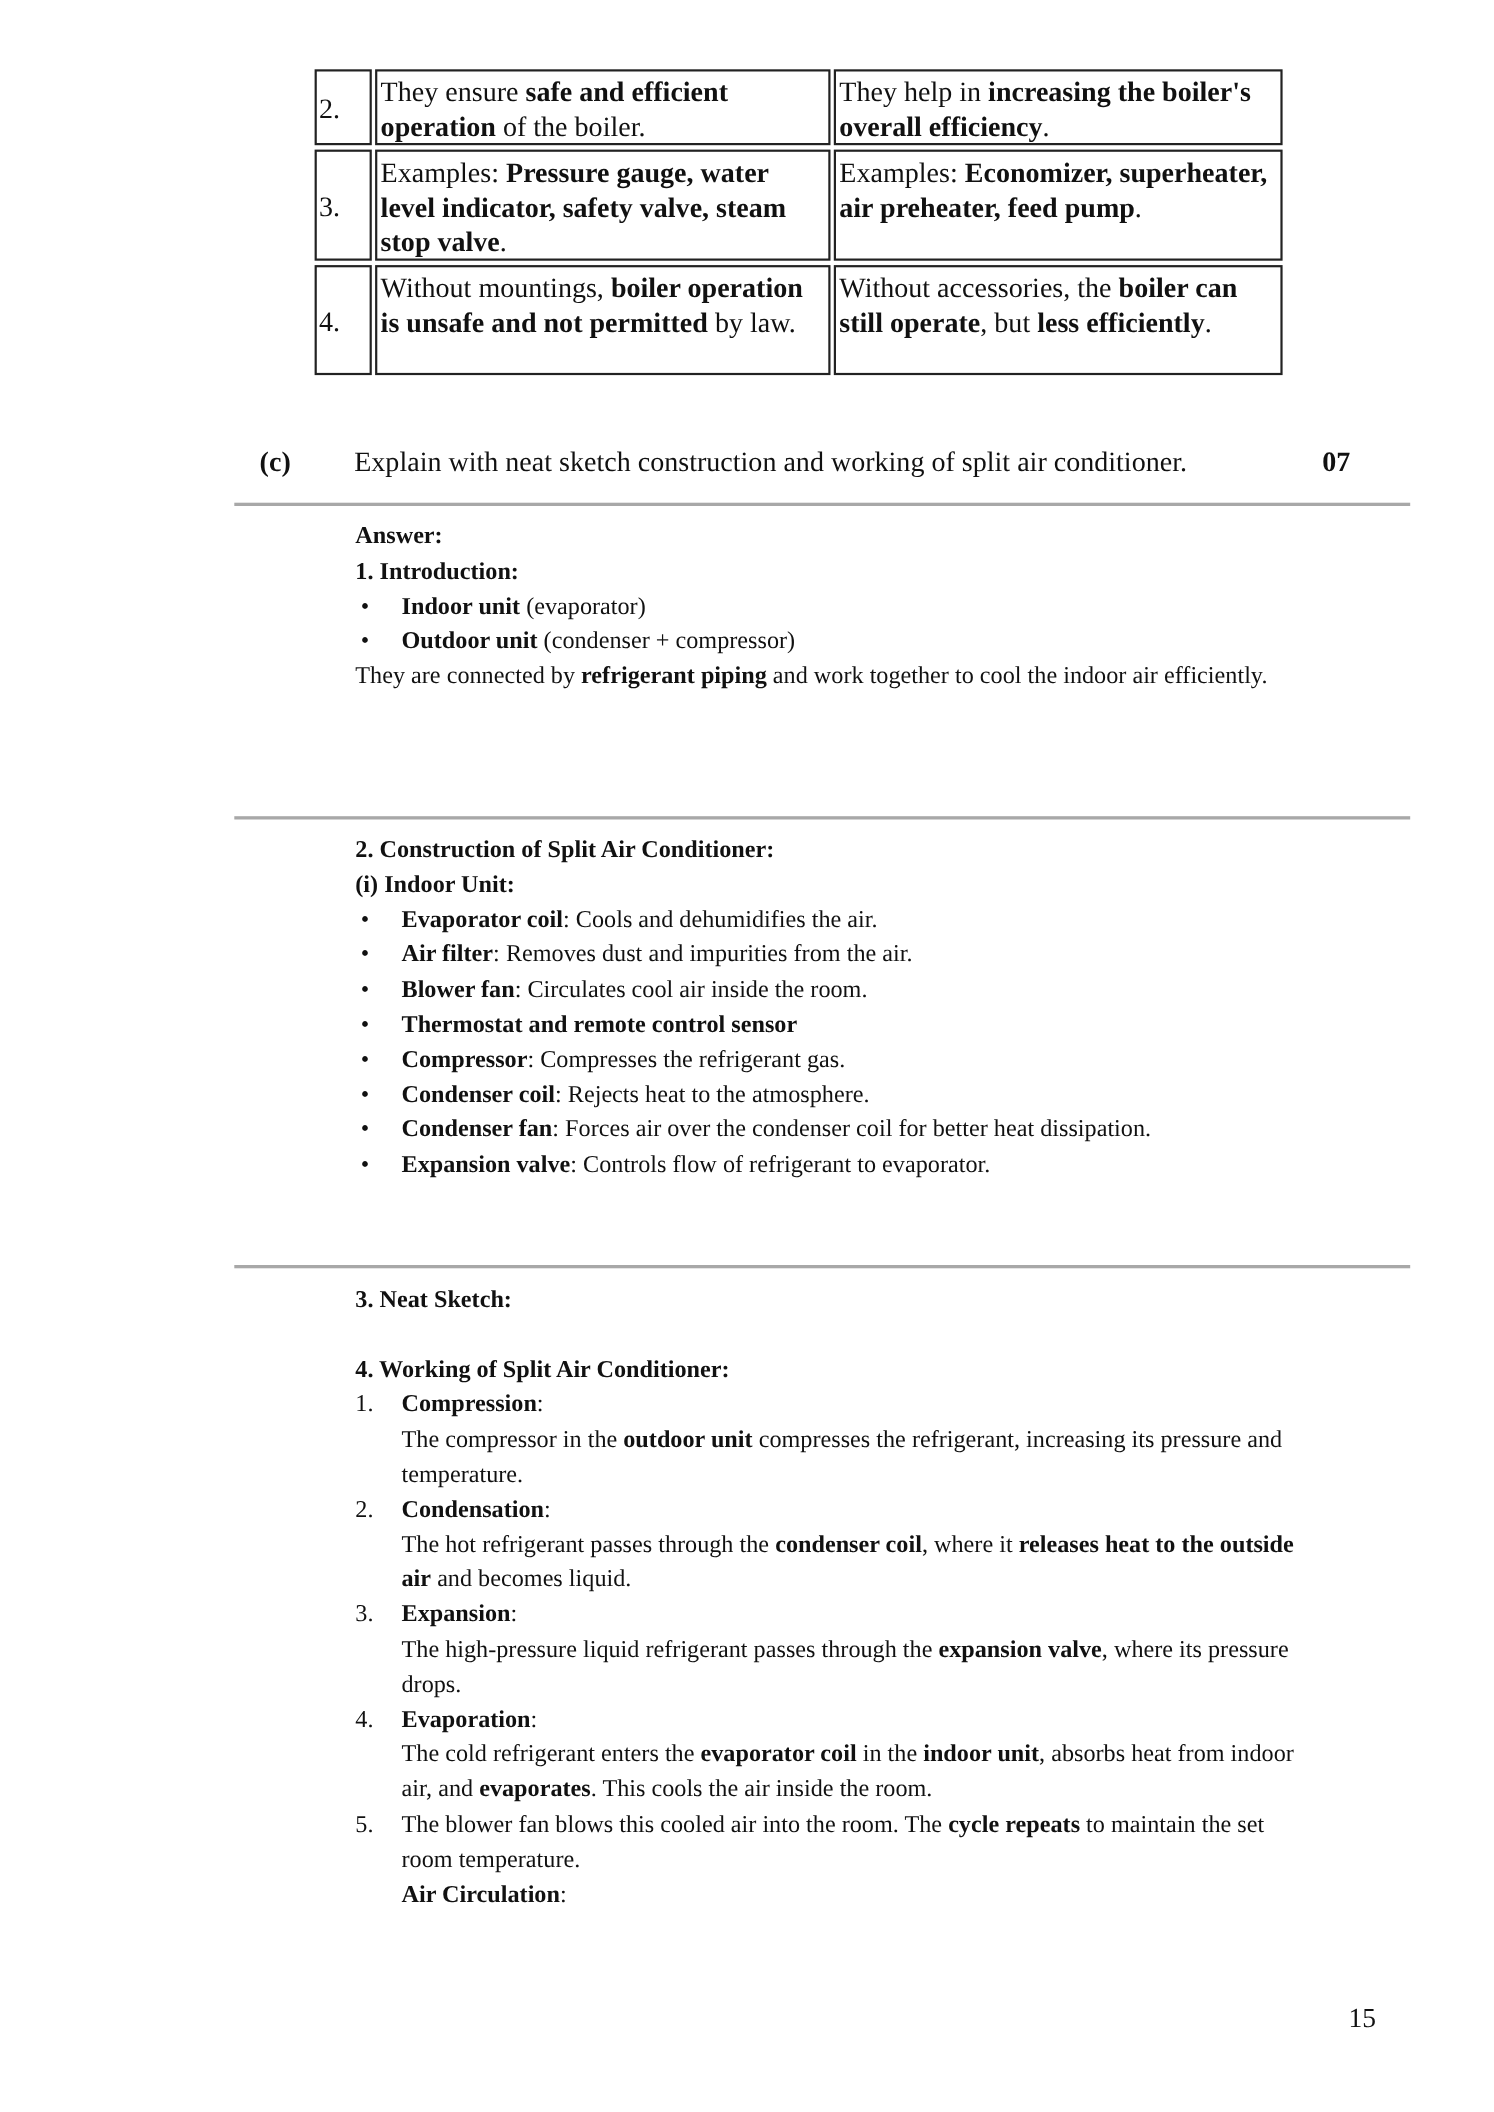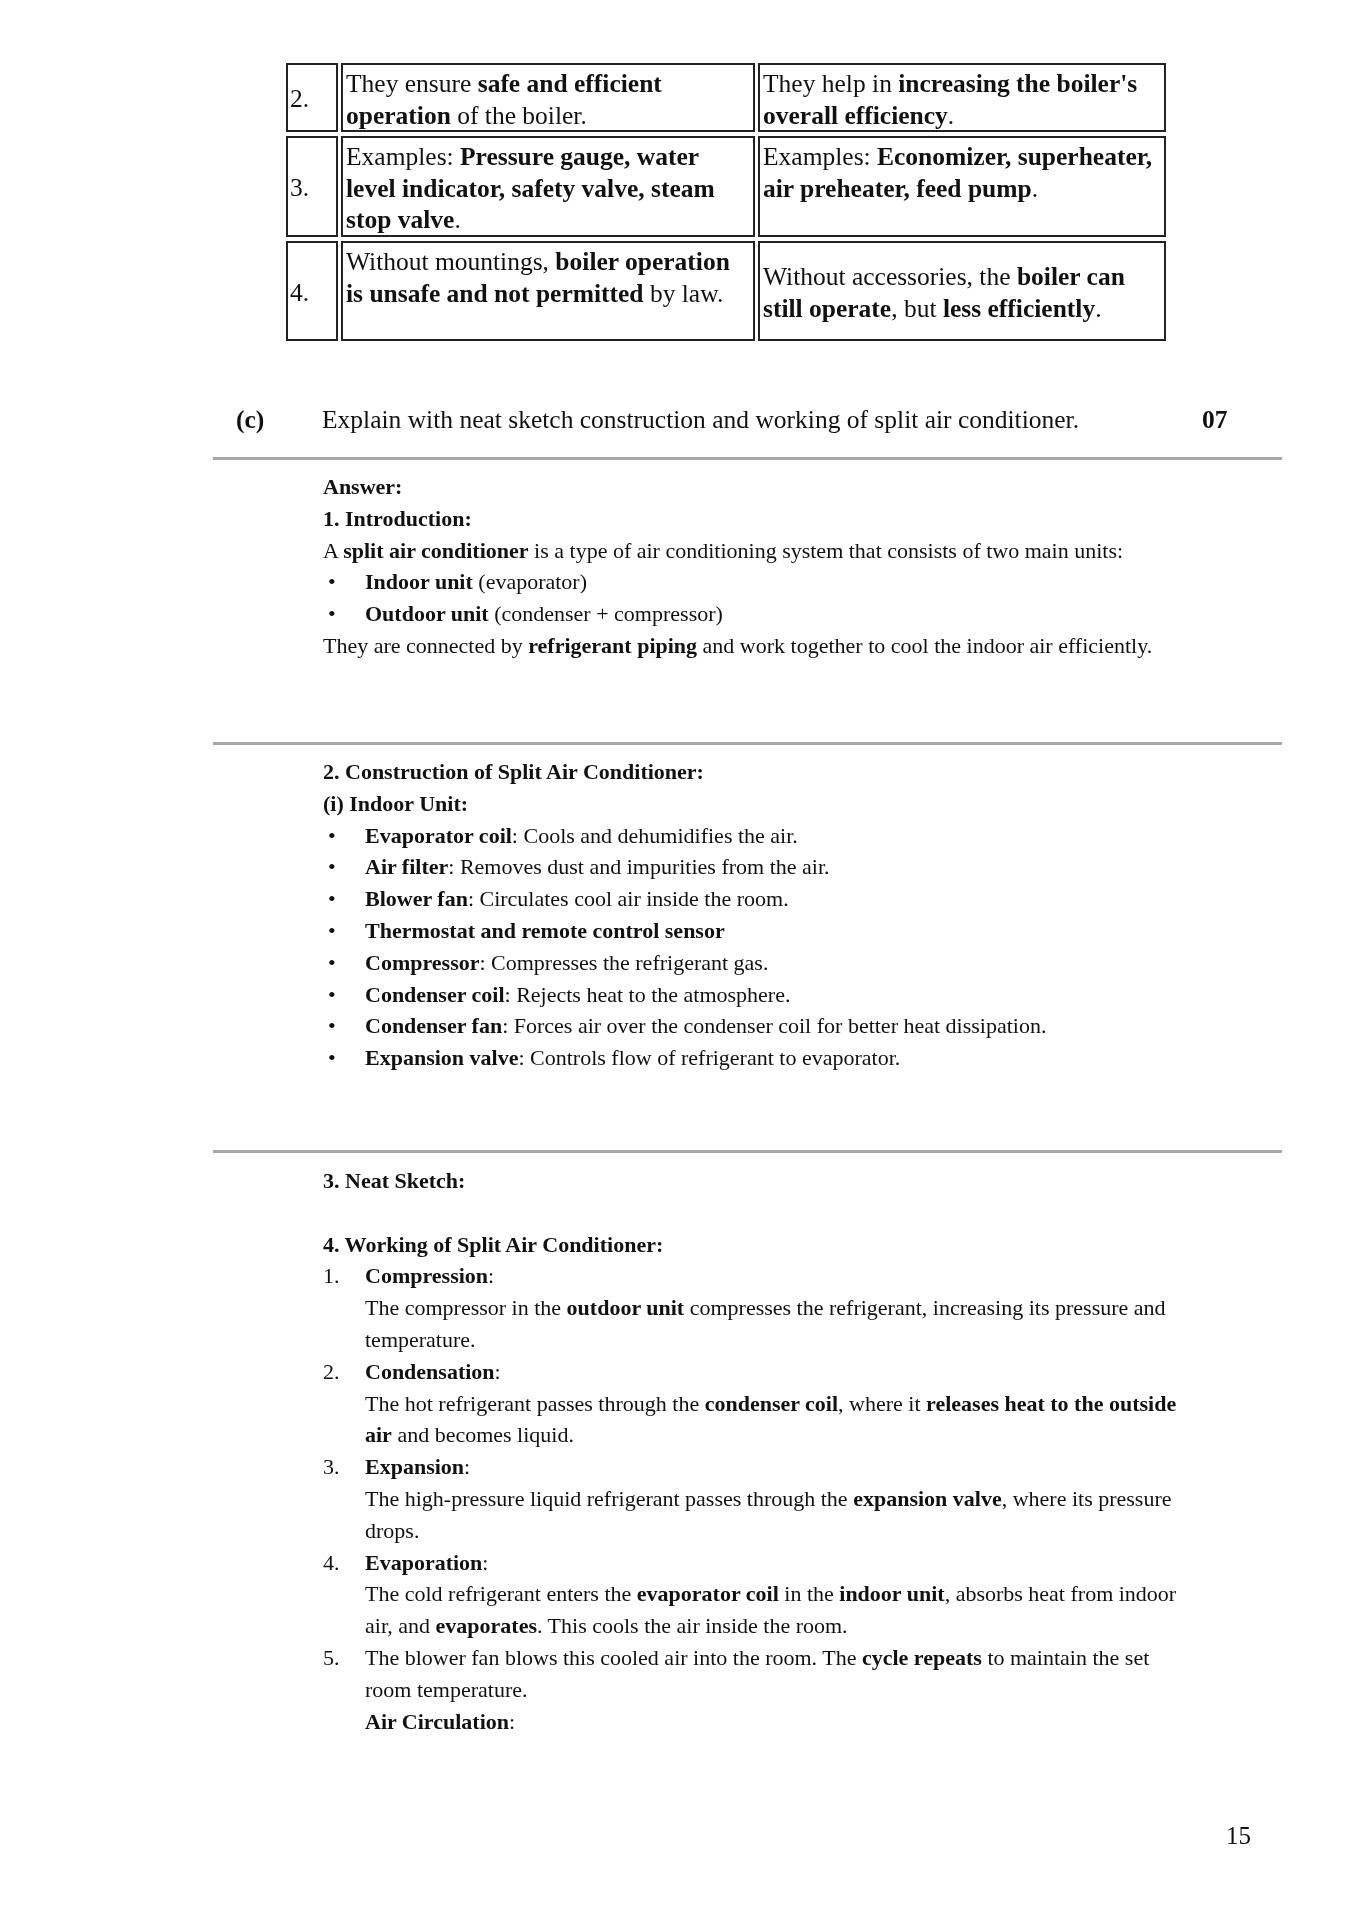--- a/index.html
+++ b/index.html
@@ -6,21 +6,21 @@
   body { width:1358px; height:1920px; position:relative; overflow:hidden;
          font-family:"Liberation Serif", "DejaVu Serif", serif; color:#111; }
   b { font-weight:bold; }
   .tbl { position:absolute; left:286px; top:63px; width:880px; }
   .row { position:absolute; left:0; width:880px; }
   .cell { position:absolute; top:0; bottom:0; border:2px solid #222; box-sizing:border-box;
           font-size:25.5px; line-height:31.5px; padding:3px 3px 0 3px; }
   .c1 { left:0; width:52px; display:flex; align-items:center; padding-left:2px; }
   .c2 { left:55px; width:414px; }
   .c3 { left:472px; width:408px; }
-  .vc { display:flex; align-items:center; }
+  .vc { display:flex; align-items:flex-start; }
   .q { position:absolute; top:404px; font-size:25.5px; line-height:32px; }
   .rule { position:absolute; left:213px; width:1069px; height:3px; background:#a8a8a8; }
   .blk { position:absolute; left:323px; width:860px; font-size:22px; line-height:31.8px; }
   .blk p { margin:0; }
   .li { position:relative; padding-left:42px; }
   .li .bul { position:absolute; left:5px; top:0; }
   .oli { position:relative; padding-left:42px; }
   .oli .num { position:absolute; left:0; top:0; }
   .pg { position:absolute; left:1226px; top:1822px; font-size:25px; }
 </style>
@@ -49,21 +49,20 @@
 
 <div class="q" style="left:236px;font-weight:bold;">(c)</div>
 <div class="q" style="left:322px;">Explain with neat sketch construction and working of split air conditioner.</div>
 <div class="q" style="left:1202px;font-weight:bold;">07</div>
 
 <div class="rule" style="top:457px;"></div>
 
 <div class="blk" style="top:471px;">
   <p><b>Answer:</b></p>
   <p><b>1. Introduction:</b></p>
-  <p><span>A </span><b>split air conditioner</b><span> is a type of air conditioning system that consists of two main units:</span></p>
   <div class="li"><span class="bul">•</span><span><b>Indoor unit</b><span> (evaporator)</span></span></div>
   <div class="li"><span class="bul">•</span><span><b>Outdoor unit</b><span> (condenser + compressor)</span></span></div>
   <p><span>They are connected by </span><b>refrigerant piping</b><span> and work together to cool the indoor air efficiently.</span></p>
 </div>
 
 <div class="rule" style="top:742px;"></div>
 
 <div class="blk" style="top:756px;">
   <p><b>2. Construction of Split Air Conditioner:</b></p>
   <p><b>(i) Indoor Unit:</b></p>

